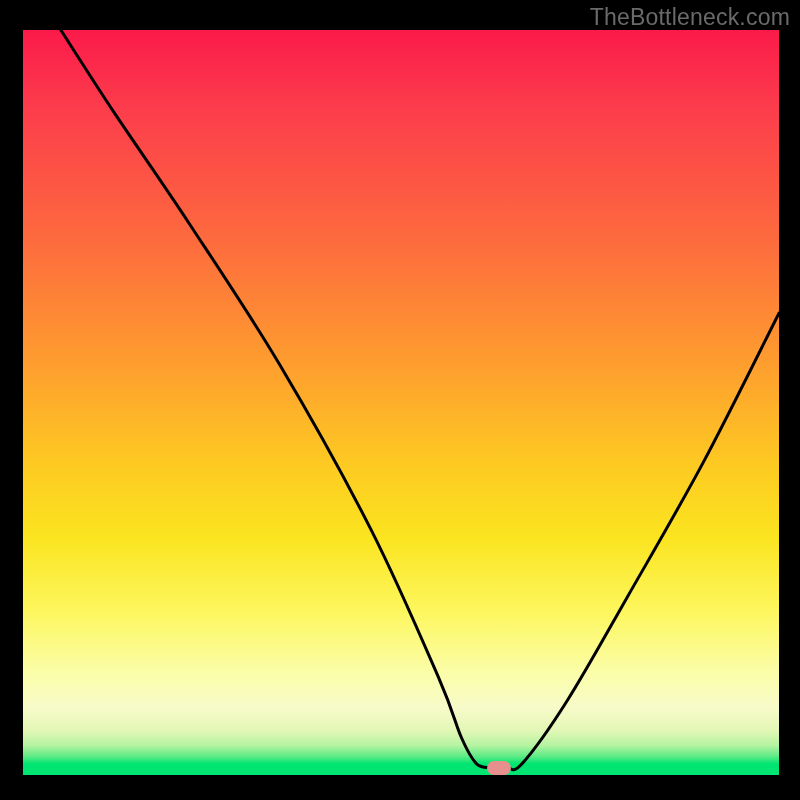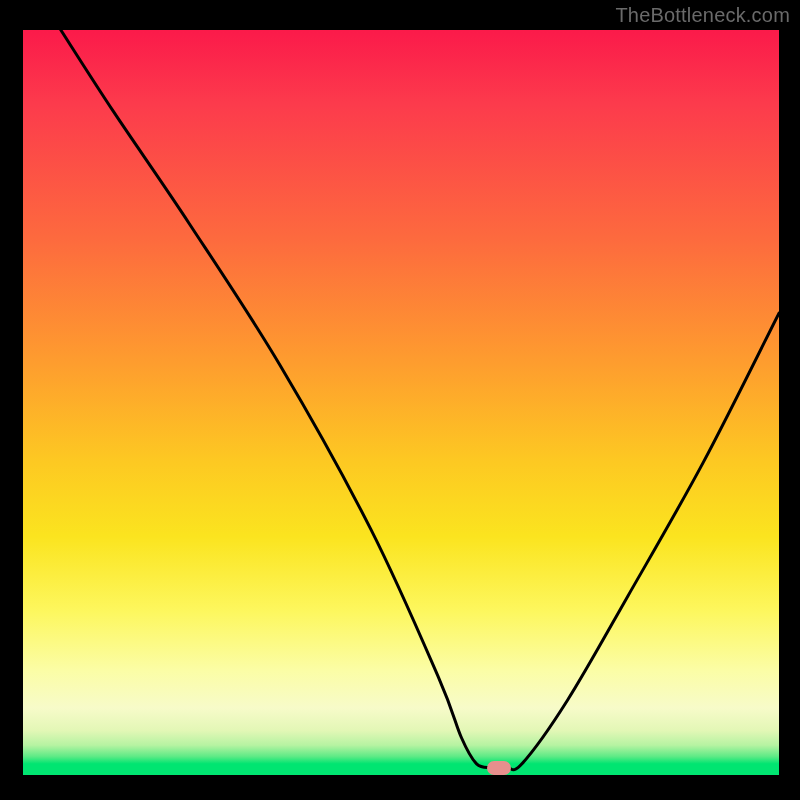--- a/index.html
+++ b/index.html
@@ -15,21 +15,21 @@
     position: relative;
     width: 800px;
     height: 800px;
     background: #000;
   }
   .watermark {
     position: absolute;
     top: 4px;
     right: 10px;
     color: #6a6a6a;
-    font-size: 20px;
+    font-size: 23px;
     font-weight: 500;
     letter-spacing: 0.2px;
     z-index: 10;
   }
   .plot-area {
     position: absolute;
     left: 23px;
     top: 30px;
     width: 756px;
     height: 745px;

